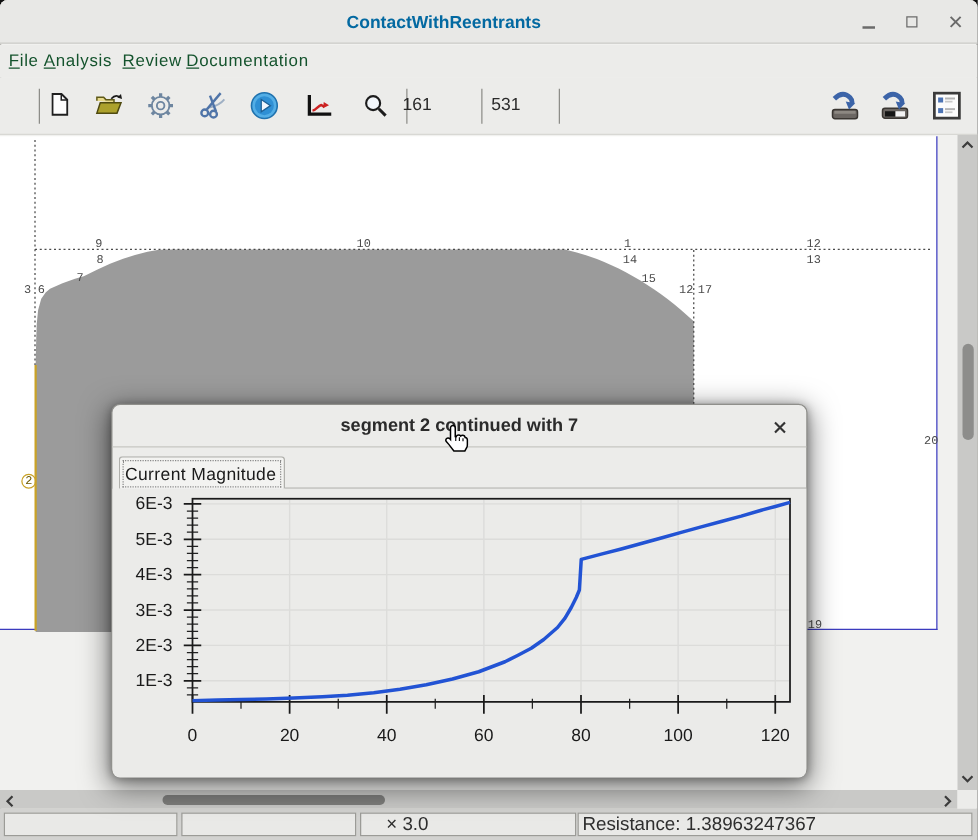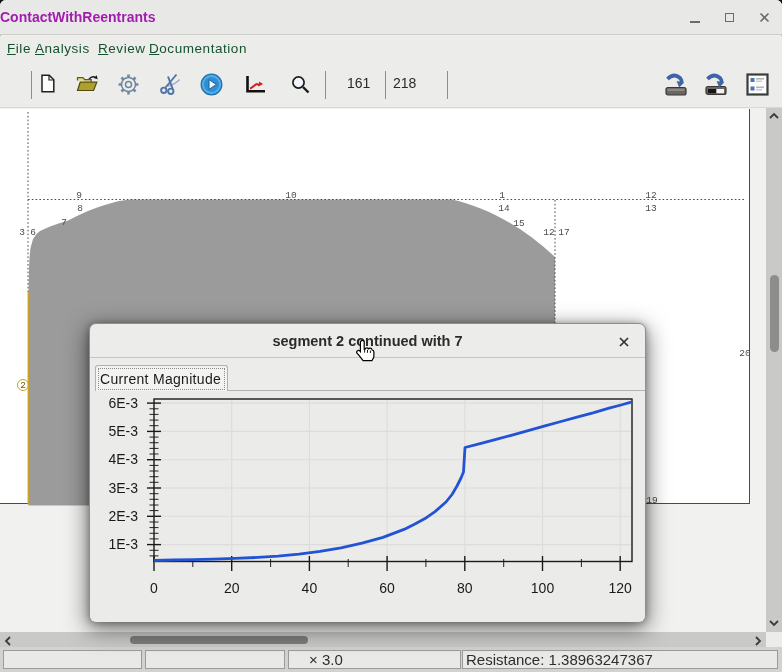--- a/index.html
+++ b/index.html
@@ -1,21 +1,21 @@
 <!DOCTYPE html>
 <html><head>
 <meta charset="utf-8">
 <style>
   html,body{margin:0;padding:0;background:#101010;width:782px;height:672px;overflow:hidden}
   *{box-sizing:border-box}
   body{font-family:"Liberation Sans",sans-serif}
   .abs{position:absolute}
   #win{position:absolute;left:0;top:0;width:782px;height:672px;border-radius:6px 6px 0 0;overflow:hidden;background:#f1f1ef;box-shadow:inset 0 0 0 1px #b9b9b5}
   #titlebar{position:absolute;left:0;top:0;width:782px;height:35px;background:#e8e8e6;border-bottom:1px solid #cbcbc7}
-  #title{position:absolute;left:0;top:0;width:710px;height:35px;line-height:35px;text-align:left;font-size:14px;font-weight:bold;color:#a21caf}
+  #title{position:absolute;left:0;top:0;width:710px;height:35px;line-height:35px;text-align:center;font-size:14px;font-weight:bold;color:#0369a1}
   #menubar{position:absolute;left:0;top:36px;width:782px;height:26px;background:#ececea;font-size:13.5px;letter-spacing:0.55px;color:#14532d}
   .mi{position:absolute;top:0;height:26px;line-height:25px}
   #toolbar{position:absolute;left:0;top:62px;width:782px;height:46px;background:#ececea;border-bottom:1px solid #d8d8d4}
   .tsep{position:absolute;top:9px;width:1px;height:28px;background:#8d8d89}
   .tnum{position:absolute;top:13px;font-size:14px;color:#2a2a2a}
   #canvas{position:absolute;left:0;top:108px;width:782px;height:524px;background:#f1f1ef}
   #doc{position:absolute;left:0;top:1px;width:750px;height:395px;background:#fff}
   .small{position:absolute;font-family:"Liberation Mono",monospace;font-size:9.5px;color:#4c4c4c;transform:translate(-50%,-50%);white-space:pre}
   #vsb{position:absolute;left:766px;top:0;width:16px;height:524px;background:#c9c9c7}
   #hsb{position:absolute;left:0;top:524px;width:766px;height:15px;background:#c9c9c7}
@@ -93,23 +93,23 @@
  <svg class="abs" style="left:245px;top:13px" width="21" height="19" viewBox="0 0 21 19">
   <path d="M2.5 1 V16.2 H20" fill="none" stroke="#111" stroke-width="2.6"></path>
   <path d="M5 13.5 C8 13 9.5 9.5 12 9 l2.5 1.5" fill="none" stroke="#cc2222" stroke-width="2"></path>
   <path d="M14 6.5 l4.2 2.6 l-4.8 2.4 z" fill="#cc2222"></path>
  </svg>
  <svg class="abs" style="left:290px;top:12px" width="21" height="21" viewBox="0 0 21 21">
   <circle cx="8.5" cy="8.5" r="5.6" fill="#f2f6fa" stroke="#1c1c1c" stroke-width="1.7"></circle>
   <line x1="13" y1="13" x2="18.5" y2="18.5" stroke="#1c1c1c" stroke-width="2.4"></line>
  </svg>
  <div class="tsep" style="left:325px"></div>
- <div class="tnum" style="left:347px">161</div>
+ <div class="tnum" style="left:322px">161</div>
  <div class="tsep" style="left:385px"></div>
- <div class="tnum" style="left:393px">218</div>
+ <div class="tnum" style="left:393px">531</div>
  <div class="tsep" style="left:447px"></div>
  <svg class="abs" style="left:664px;top:10px" width="24" height="25" viewBox="0 0 24 25">
   <rect x="2" y="15.5" width="20" height="7.5" rx="2" fill="#6b6662" stroke="#3a3632" stroke-width="1.2"></rect>
   <rect x="3.5" y="16.8" width="17" height="2.2" fill="#8d8882"></rect>
   <path d="M3.5 7 q6.5 -6.5 12.5 -1 q1.8 1.8 1.7 4.4" fill="none" stroke="#3c64a8" stroke-width="3.8"></path>
   <path d="M20.2 10.5 l-5 5 l-2.6 -6.4 z" fill="#3c64a8"></path>
  </svg>
  <svg class="abs" style="left:704px;top:10px" width="24" height="25" viewBox="0 0 24 25">
   <rect x="2" y="14.5" width="20" height="8" rx="2" fill="#6b6662" stroke="#3a3632" stroke-width="1.2"></rect>
   <rect x="4" y="17" width="8" height="4.2" fill="#151515"></rect>

